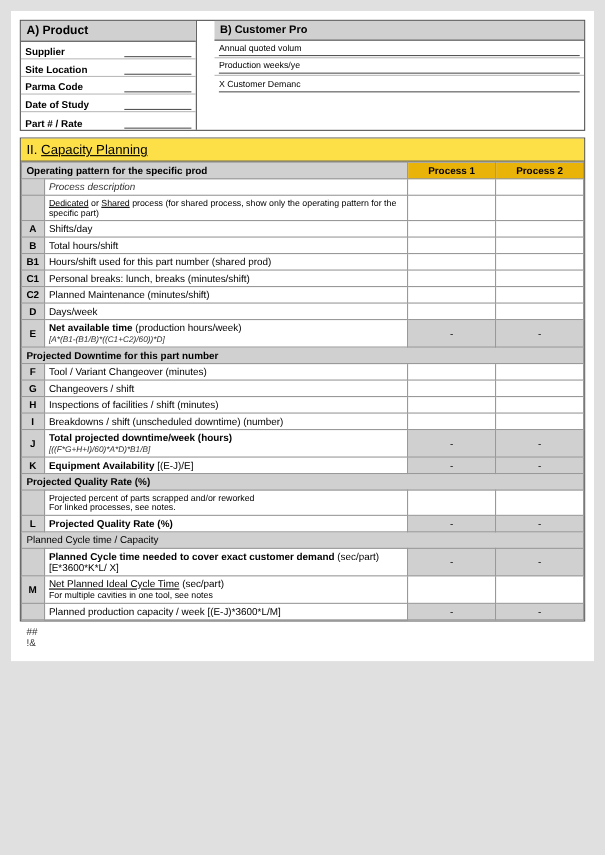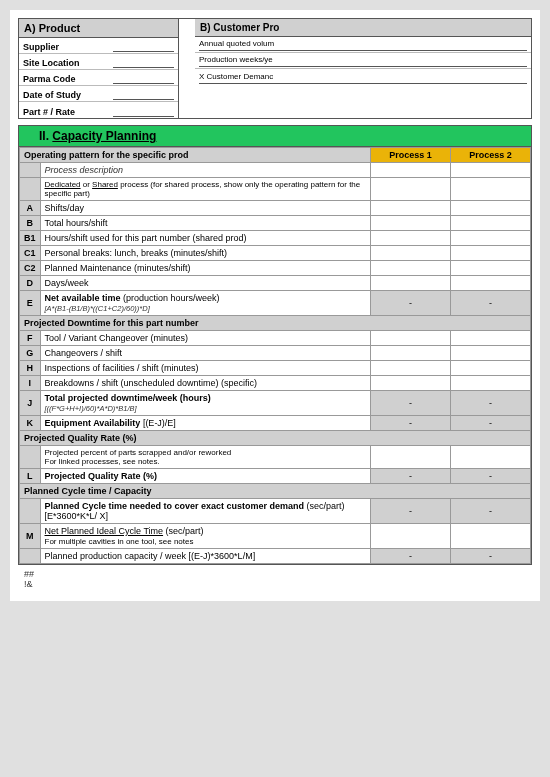--- a/index.html
+++ b/index.html
@@ -73,24 +73,24 @@
       border-bottom: 1px solid #555;
       min-height: 12px;
     }
     .section-i-right .section-header { font-size: 10px; }
 
     
     .section-ii {
       border: 1.5px solid #555;
     }
     .section-ii-header {
-      background: #22c55e;
-      padding: 3px 20px;
+      background: #fde047;
+      padding: 3px 5px;
       font-size: 12px;
-      font-weight: bold;
+      font-weight: normal;
       border-bottom: 1.5px solid #555;
     }
     .section-ii-header u { text-decoration: underline; }
 
     .capacity-table {
       width: 100%;
       border-collapse: collapse;
     }
     .capacity-table td, .capacity-table th {
       border: 1px solid #999;
@@ -295,21 +295,21 @@
 
         <tr>
           <td class="row-letter gray-cell">H</td>
           <td class="row-label">Inspections of facilities / shift  (minutes)</td>
           <td class="data-cell"></td>
           <td class="data-cell"></td>
         </tr>
 
         <tr>
           <td class="row-letter gray-cell">I</td>
-          <td class="row-label">Breakdowns / shift  (unscheduled downtime)   (specific)</td>
+          <td class="row-label">Breakdowns / shift  (unscheduled downtime)   (number)</td>
           <td class="data-cell"></td>
           <td class="data-cell"></td>
         </tr>
 
         <tr>
           <td class="row-letter gray-cell">J</td>
           <td class="row-label">
             <span style="font-weight:bold;">Total projected downtime/week (hours)</span><br>
             <span class="formula-text">[((F*G+H+I)/60)*A*D)*B1/B]</span>
           </td>
@@ -343,21 +343,21 @@
         <tr>
           <td class="row-letter gray-cell">L</td>
           <td class="row-label">
             <span style="font-weight:bold;">Projected Quality Rate (%)</span>
           </td>
           <td class="data-cell data-cell-dash gray-cell">-</td>
           <td class="data-cell data-cell-dash gray-cell">-</td>
         </tr>
 
         <tr>
-          <td colspan="4" class="row-header" style="font-weight:bold;">Planned Cycle time / Capacity</td>
+          <td colspan="4" class="row-header" style="font-weight:normal;">Planned Cycle time / Capacity</td>
         </tr>
 
         <tr>
           <td class="gray-cell"></td>
           <td class="row-label">
             <span style="font-weight:bold;">Planned Cycle time needed to cover exact customer demand</span>  (sec/part)   [E*3600*K*L/ X]
           </td>
           <td class="data-cell data-cell-dash gray-cell">-</td>
           <td class="data-cell data-cell-dash gray-cell">-</td>
         </tr>

